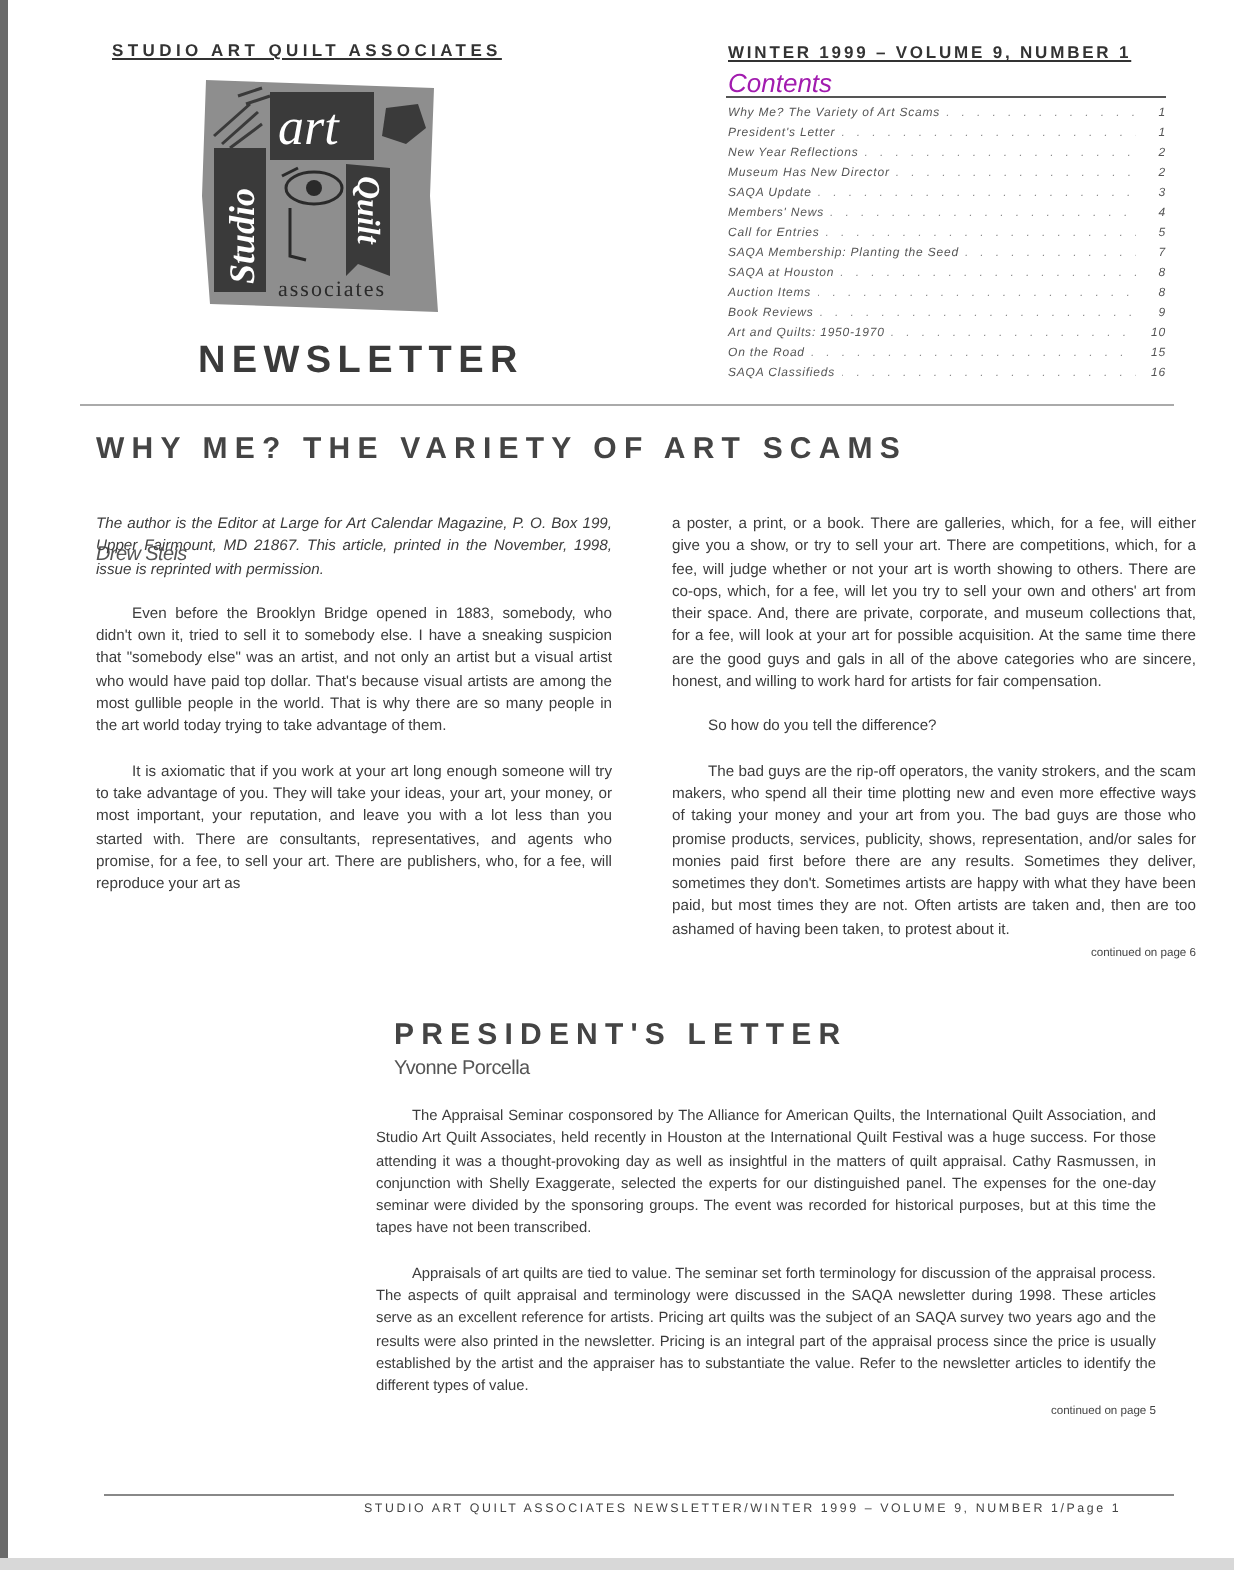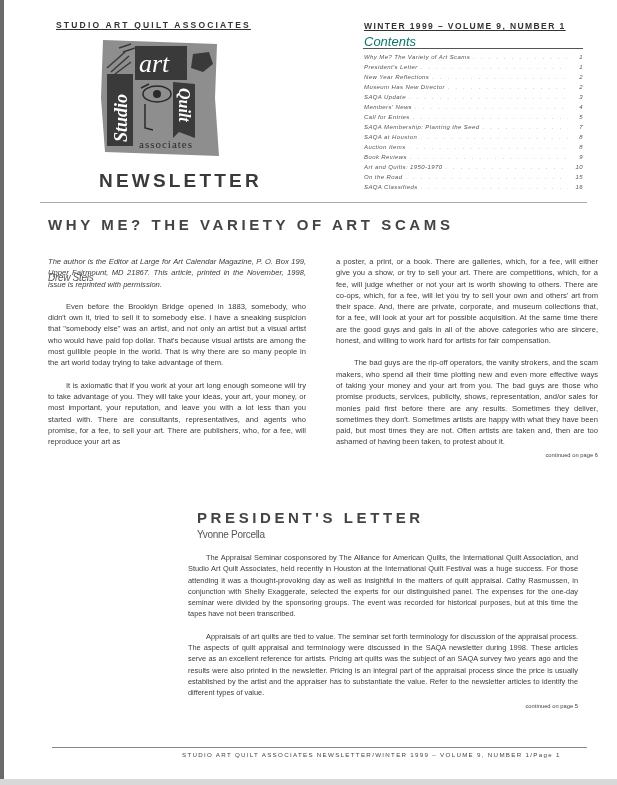--- a/index.html
+++ b/index.html
@@ -7,21 +7,21 @@
     body { position: relative; font-family: "Liberation Sans", sans-serif; color: #3a3a3a; }
 
     .page-edge-left { position: absolute; left: 0; top: 0; width: 4px; height: 785px; background: #6a6a6a; }
     .page-edge-bottom { position: absolute; left: 0; bottom: 0; width: 617px; height: 6px; background: #d8d8d8; }
 
     .masthead-org { position: absolute; left: 56px; top: 20px; font-size: 8.5px; font-weight: bold; letter-spacing: 2.2px; color: #333; text-decoration: underline; }
     .logo { position: absolute; left: 99px; top: 38px; width: 122px; height: 120px; }
     .newsletter-title { position: absolute; left: 99px; top: 170px; font-size: 19px; font-weight: bold; letter-spacing: 3.2px; color: #3a3a3a; }
 
     .issue-line { position: absolute; left: 364px; top: 21px; font-size: 8.5px; font-weight: bold; letter-spacing: 1.4px; color: #333; text-decoration: underline; }
-    .contents-title { position: absolute; left: 364px; top: 34px; font-size: 13px; font-style: italic; color: #0f766e; }
+    .contents-title { position: absolute; left: 364px; top: 34px; font-size: 13px; font-style: italic; color: #a21caf; }
     .contents-rule { position: absolute; left: 363px; top: 48px; width: 220px; height: 1px; background: #555; }
     .toc { position: absolute; left: 364px; top: 54px; width: 219px; }
     .toc-row { display: flex; align-items: baseline; height: 10px; font-size: 6px; font-style: italic; color: #555; letter-spacing: 0.4px; white-space: nowrap; }
     .toc-title { flex: 0 0 auto; }
     .toc-dots { flex: 1 1 auto; overflow: hidden; margin: 0 3px; color: #888; letter-spacing: 2.2px; }
     .toc-page { flex: 0 0 auto; width: 12px; text-align: right; }
 
     .rule-top { position: absolute; left: 40px; top: 202px; width: 547px; height: 1px; background: #aaa; }
 
     .art1-title { position: absolute; left: 48px; top: 216px; font-size: 15px; font-weight: bold; letter-spacing: 3.6px; color: #444; white-space: nowrap; }
@@ -157,20 +157,21 @@
 <div class="art1-author">Drew Steis</div>
 
 <div class="col col-left">
   <p class="italic">The author is the Editor at Large for Art Calendar Magazine, P. O. Box 199, Upper Fairmount, MD 21867. This article, printed in the November, 1998, issue is reprinted with permission.</p>
   <p class="indent">Even before the Brooklyn Bridge opened in 1883, somebody, who didn't own it, tried to sell it to somebody else. I have a sneaking suspicion that "somebody else" was an artist, and not only an artist but a visual artist who would have paid top dollar. That's because visual artists are among the most gullible people in the world. That is why there are so many people in the art world today trying to take advantage of them.</p>
   <p class="indent">It is axiomatic that if you work at your art long enough someone will try to take advantage of you. They will take your ideas, your art, your money, or most important, your reputation, and leave you with a lot less than you started with. There are consultants, representatives, and agents who promise, for a fee, to sell your art. There are publishers, who, for a fee, will reproduce your art as</p>
 </div>
 
 <div class="col col-right">
   <p>a poster, a print, or a book. There are galleries, which, for a fee, will either give you a show, or try to sell your art. There are competitions, which, for a fee, will judge whether or not your art is worth showing to others. There are co-ops, which, for a fee, will let you try to sell your own and others' art from their space. And, there are private, corporate, and museum collections that, for a fee, will look at your art for possible acquisition. At the same time there are the good guys and gals in all of the above categories who are sincere, honest, and willing to work hard for artists for fair compensation.</p>
+  <p class="indent">So how do you tell the difference?</p>
   <p class="indent">The bad guys are the rip-off operators, the vanity strokers, and the scam makers, who spend all their time plotting new and even more effective ways of taking your money and your art from you. The bad guys are those who promise products, services, publicity, shows, representation, and/or sales for monies paid first before there are any results. Sometimes they deliver, sometimes they don't. Sometimes artists are happy with what they have been paid, but most times they are not. Often artists are taken and, then are too ashamed of having been taken, to protest about it.</p>
   <div class="continued">continued on page 6</div>
 </div>
 
 <div class="art2-title">PRESIDENT'S LETTER</div>
 <div class="art2-author">Yvonne Porcella</div>
 
 <div class="col col-wide">
   <p class="indent">The Appraisal Seminar cosponsored by The Alliance for American Quilts, the International Quilt Association, and Studio Art Quilt Associates, held recently in Houston at the International Quilt Festival was a huge success. For those attending it was a thought-provoking day as well as insightful in the matters of quilt appraisal. Cathy Rasmussen, in conjunction with Shelly Exaggerate, selected the experts for our distinguished panel. The expenses for the one-day seminar were divided by the sponsoring groups. The event was recorded for historical purposes, but at this time the tapes have not been transcribed.</p>
   <p class="indent">Appraisals of art quilts are tied to value. The seminar set forth terminology for discussion of the appraisal process. The aspects of quilt appraisal and terminology were discussed in the SAQA newsletter during 1998. These articles serve as an excellent reference for artists. Pricing art quilts was the subject of an SAQA survey two years ago and the results were also printed in the newsletter. Pricing is an integral part of the appraisal process since the price is usually established by the artist and the appraiser has to substantiate the value. Refer to the newsletter articles to identify the different types of value.</p>

